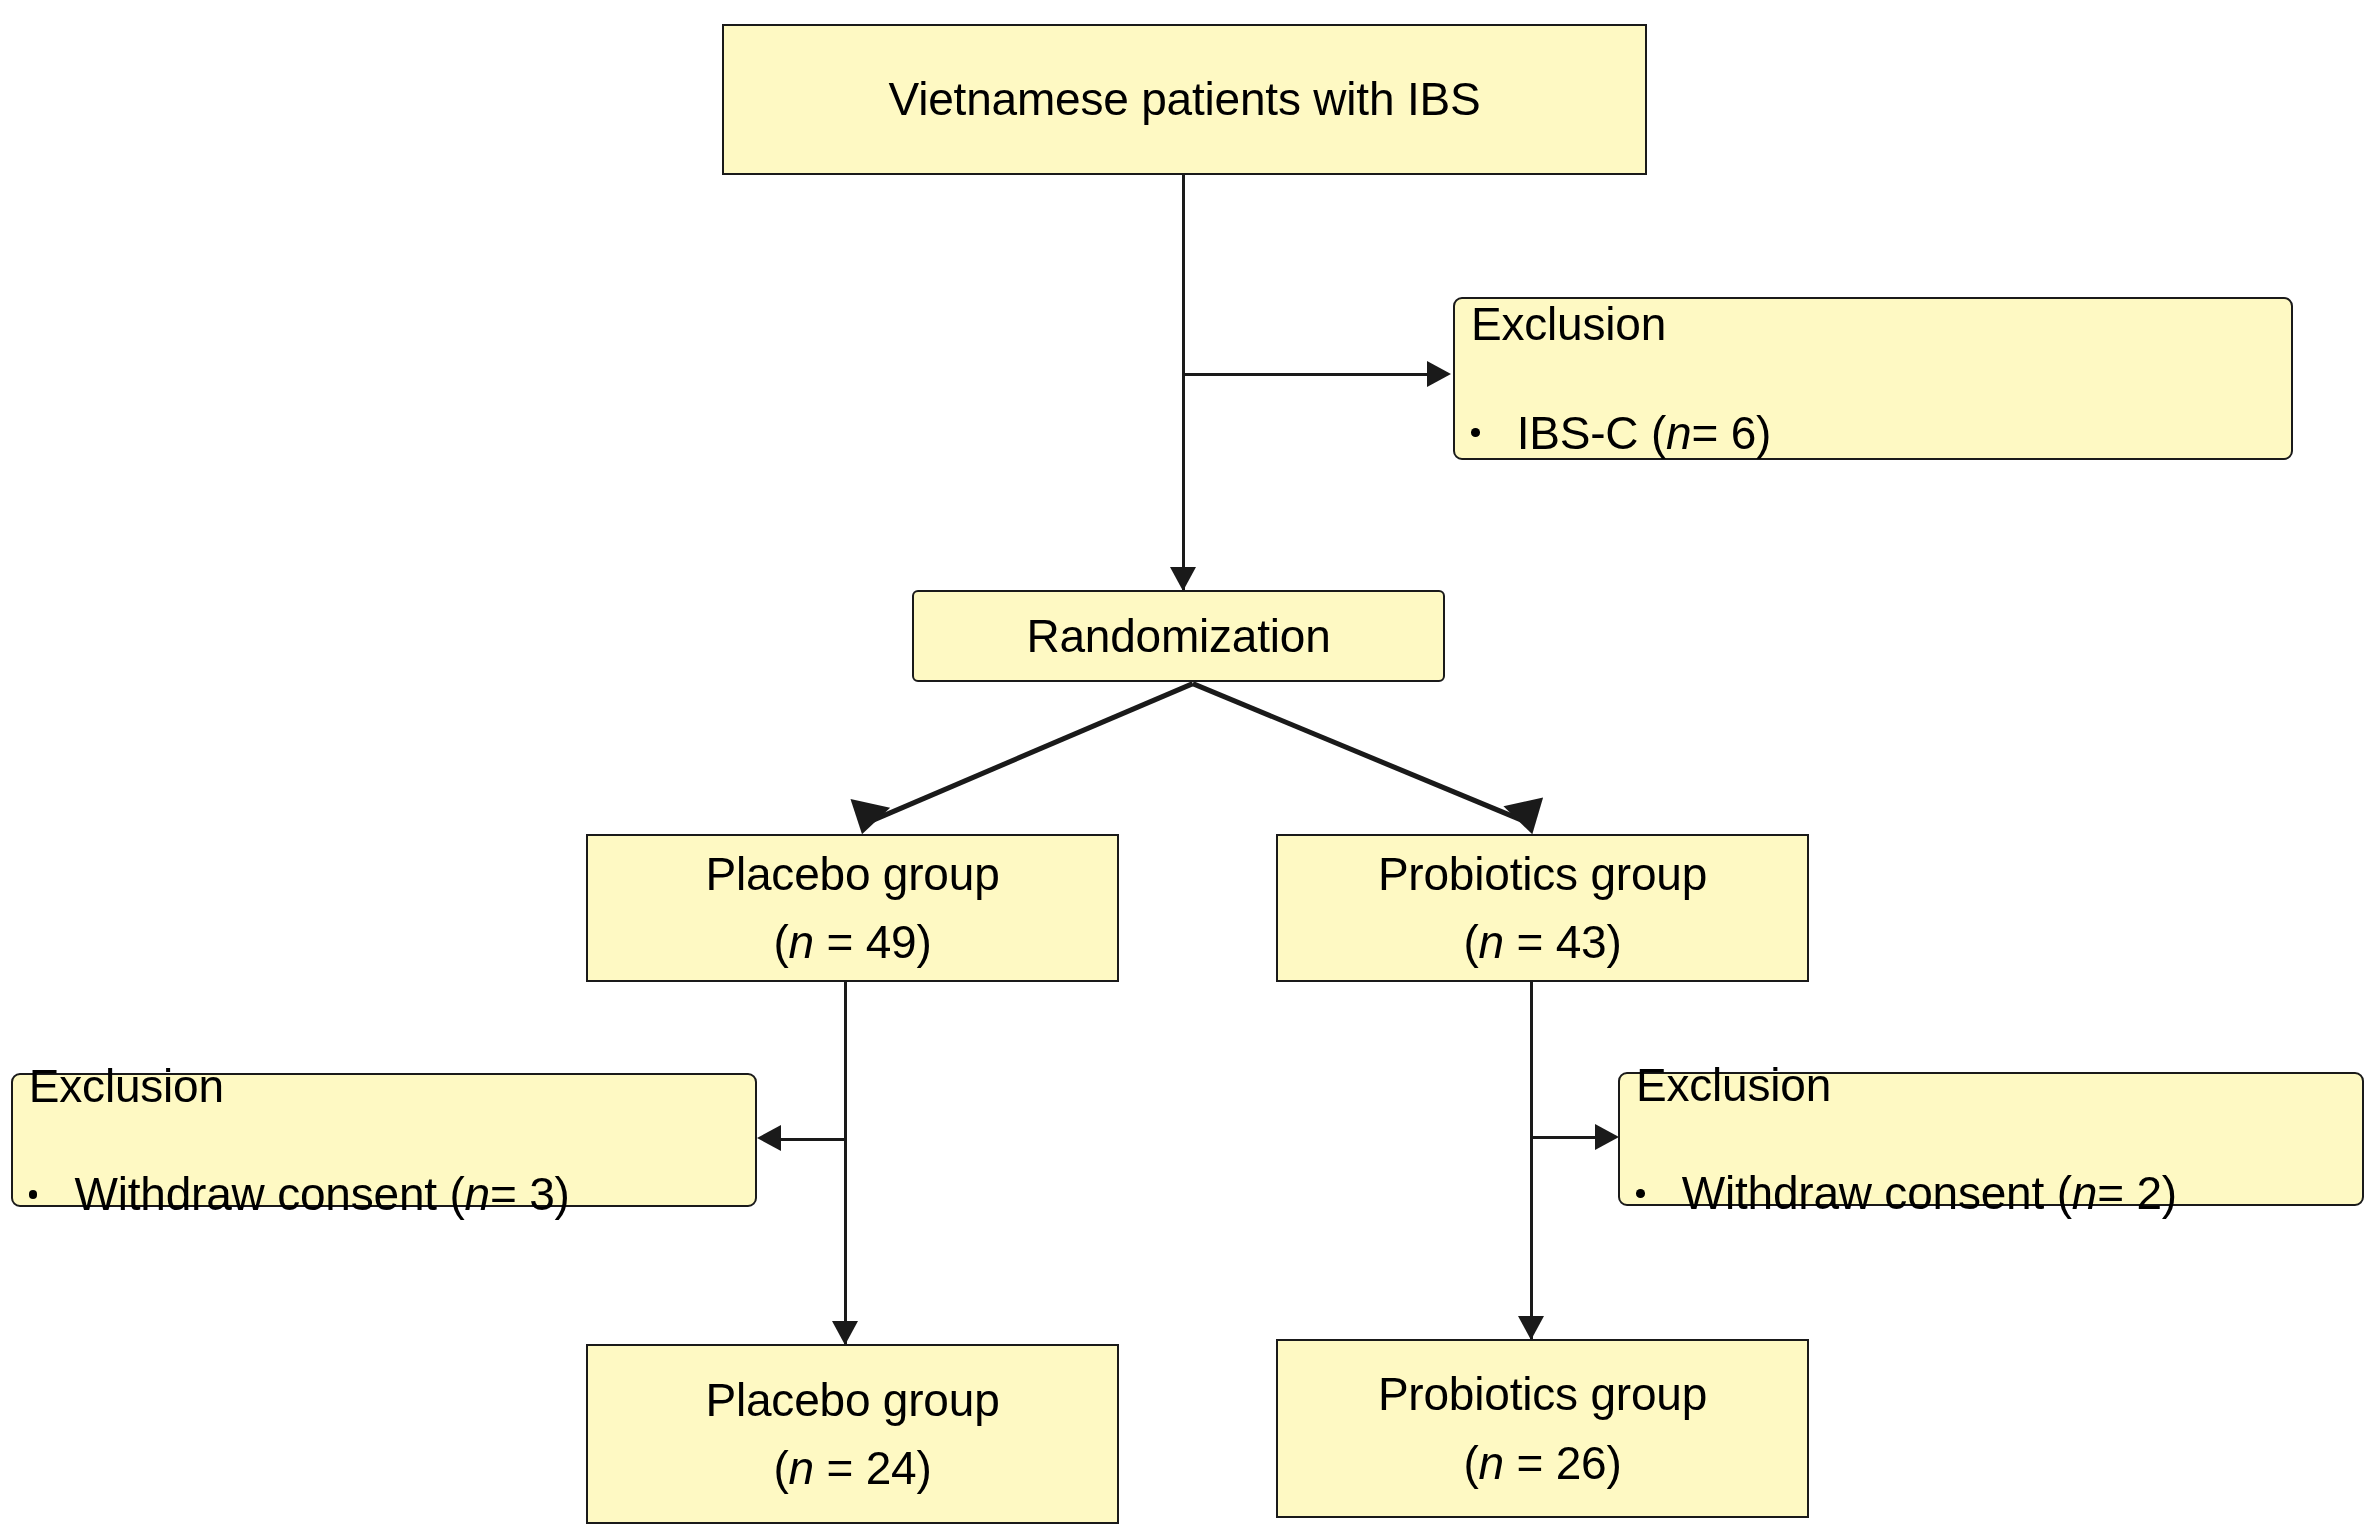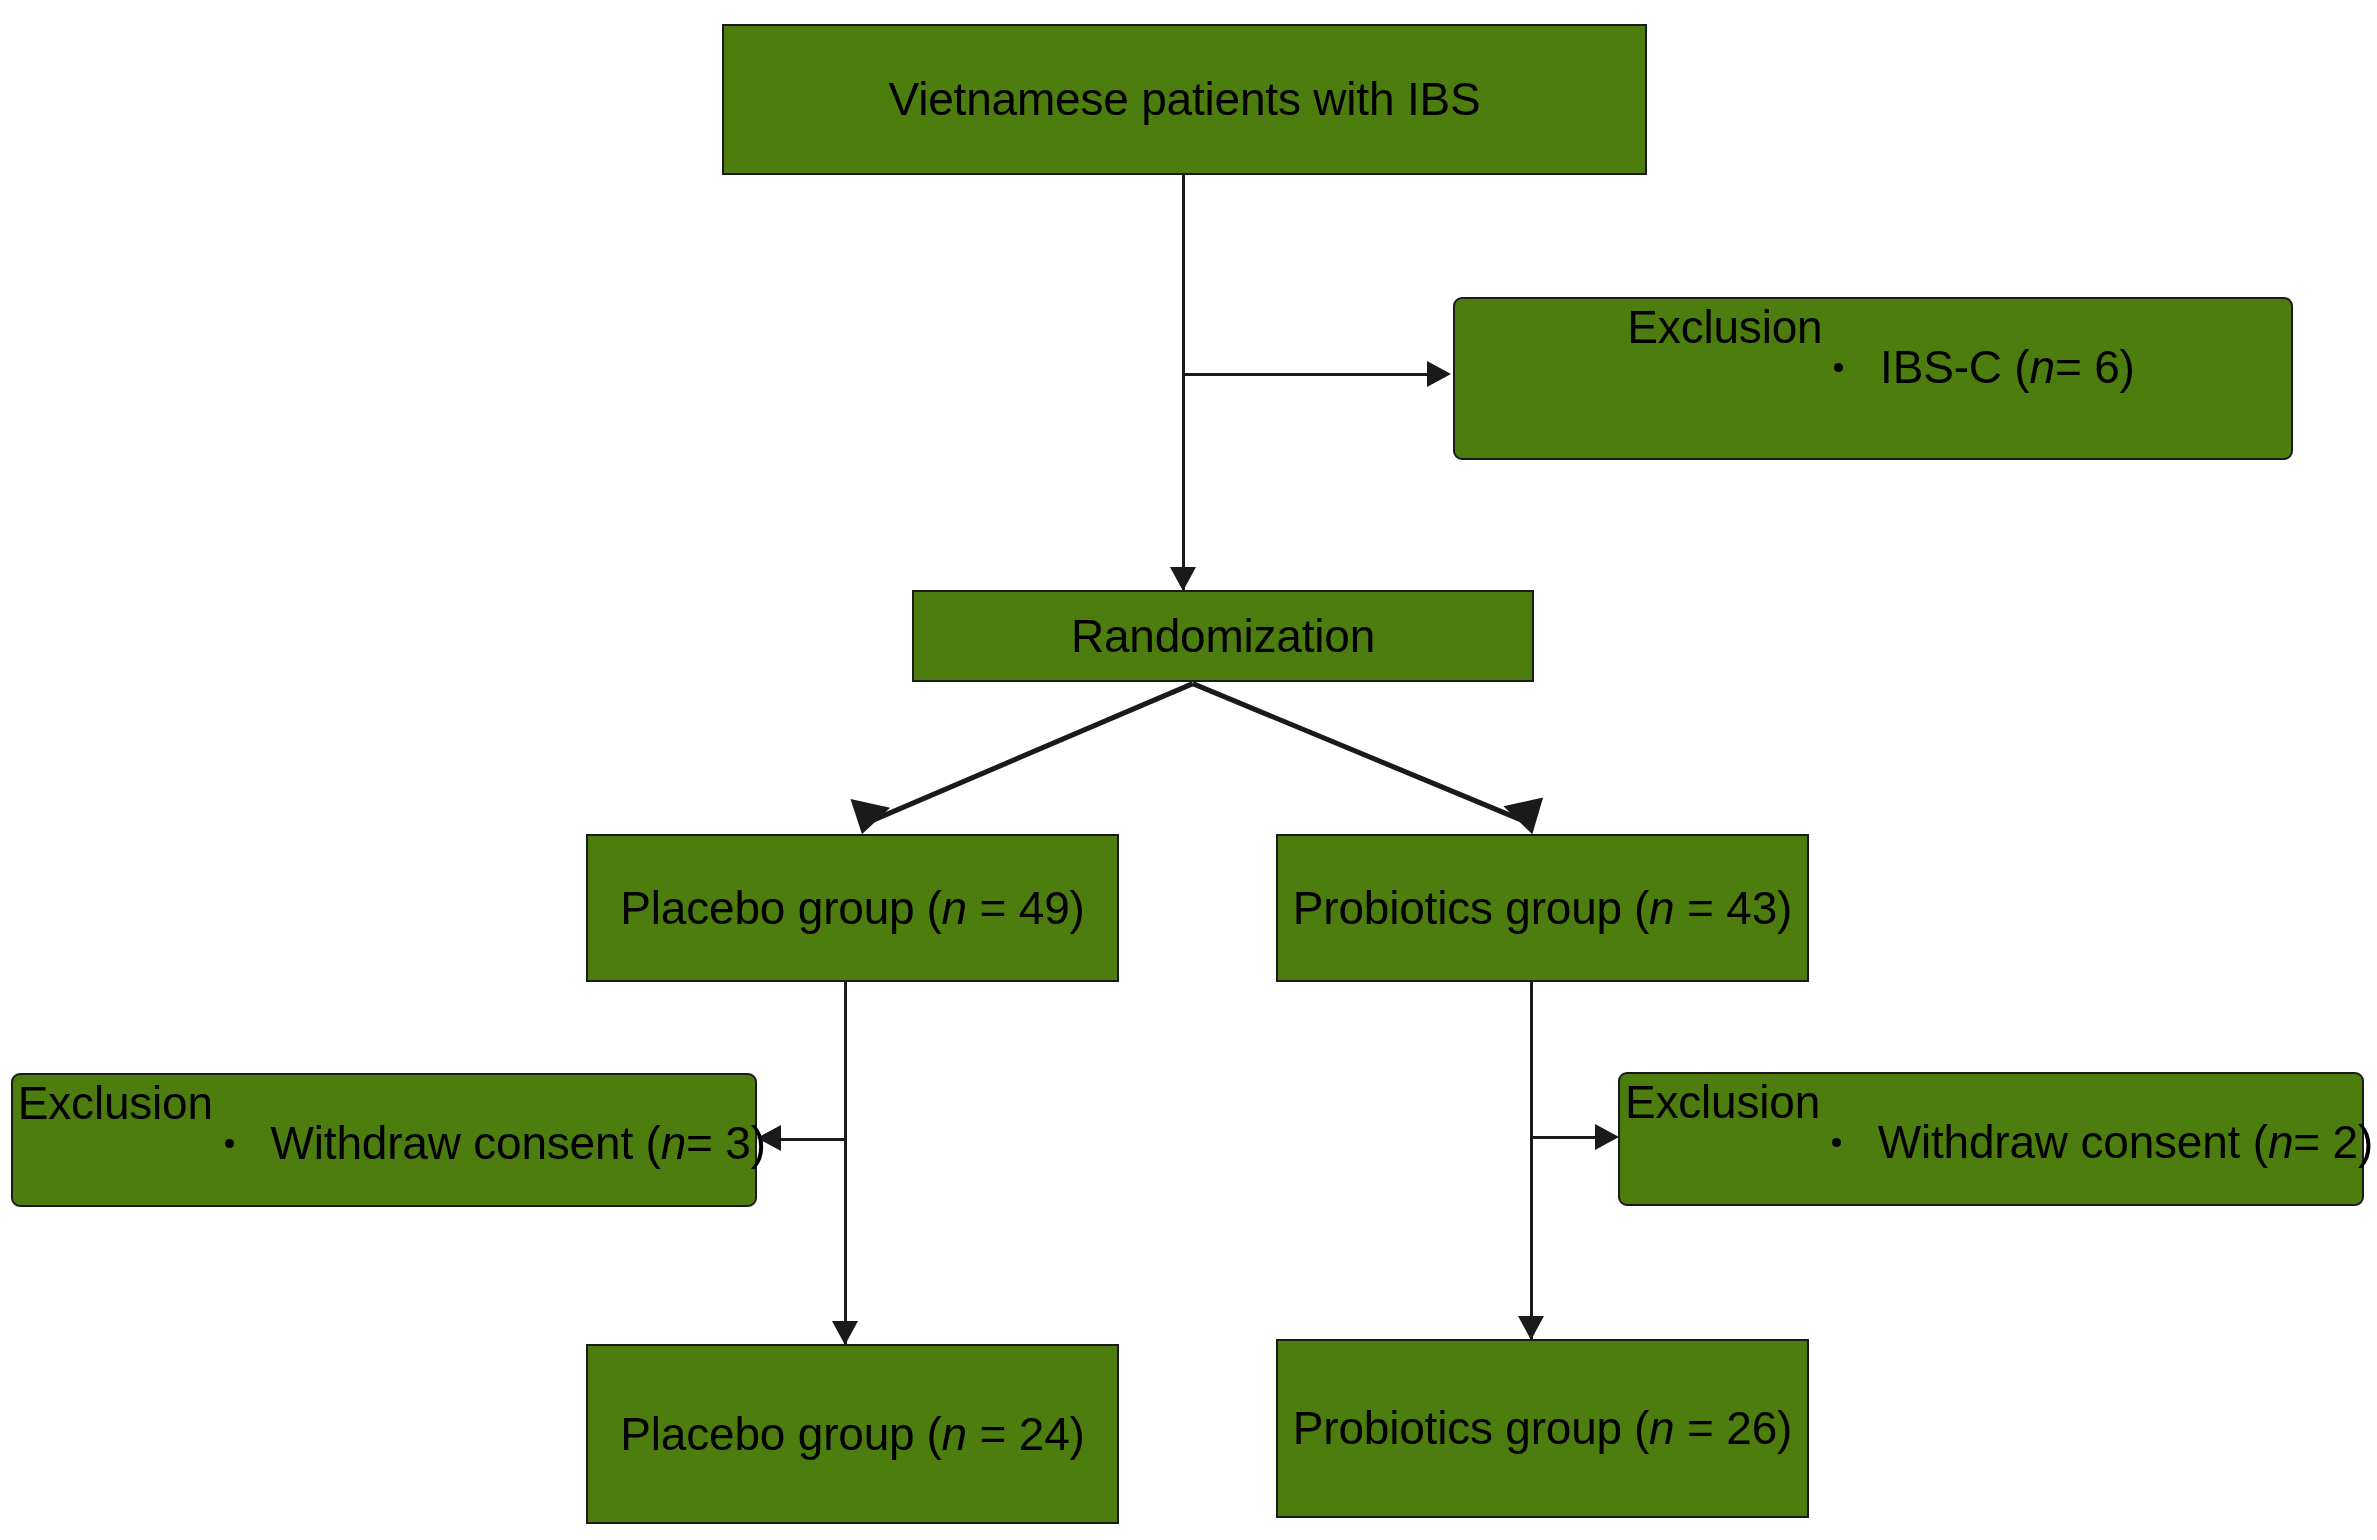--- a/index.html
+++ b/index.html
@@ -15,23 +15,23 @@
     background: #ffffff;
     font-family: "Liberation Sans", sans-serif;
     color: #000000;
     overflow: hidden;
   }
   
   .node {
     position: absolute;
     box-sizing: border-box;
     border: 2.9px solid #1a1a1a;
-    background: #4d7c0f;
+    background: #fef9c3;
     display: flex;
-    flex-direction: row;
+    flex-direction: column;
     justify-content: center;
     z-index: 3;
     gap: 12px;
   }
   .node.center {
     align-items: center;
     text-align: center;
   }
   .node.left {
     align-items: flex-start;
@@ -148,21 +148,21 @@
   <div class="node left" style="left:1453px; top:297px; width:840px; height:163px; padding-left:16px;">
     <div class="line">Exclusion</div>
     <div class="line bullet-row">
       <span class="bullet-dot"></span>
         <span>IBS-C (</span>
         <span class="ital">n</span>
         <span> = 6)</span>
     </div>
   </div>
 
-  <div class="node center" style="left:912px; top:590px; width:622px; height:92px;">
+  <div class="node center" style="left:912px; top:590px; width:533px; height:92px;border-radius:6px;">
     <div class="line">Randomization</div>
   </div>
 
   <div class="node center" style="left:586px; top:834px; width:533px; height:148px;">
     <div class="line">Placebo group</div>
     <div class="line"><span>(</span><span class="ital">n</span><span> = 49)</span></div>
   </div>
 
   <div class="node center" style="left:1276px; top:834px; width:533px; height:148px;">
     <div class="line">Probiotics group</div>

